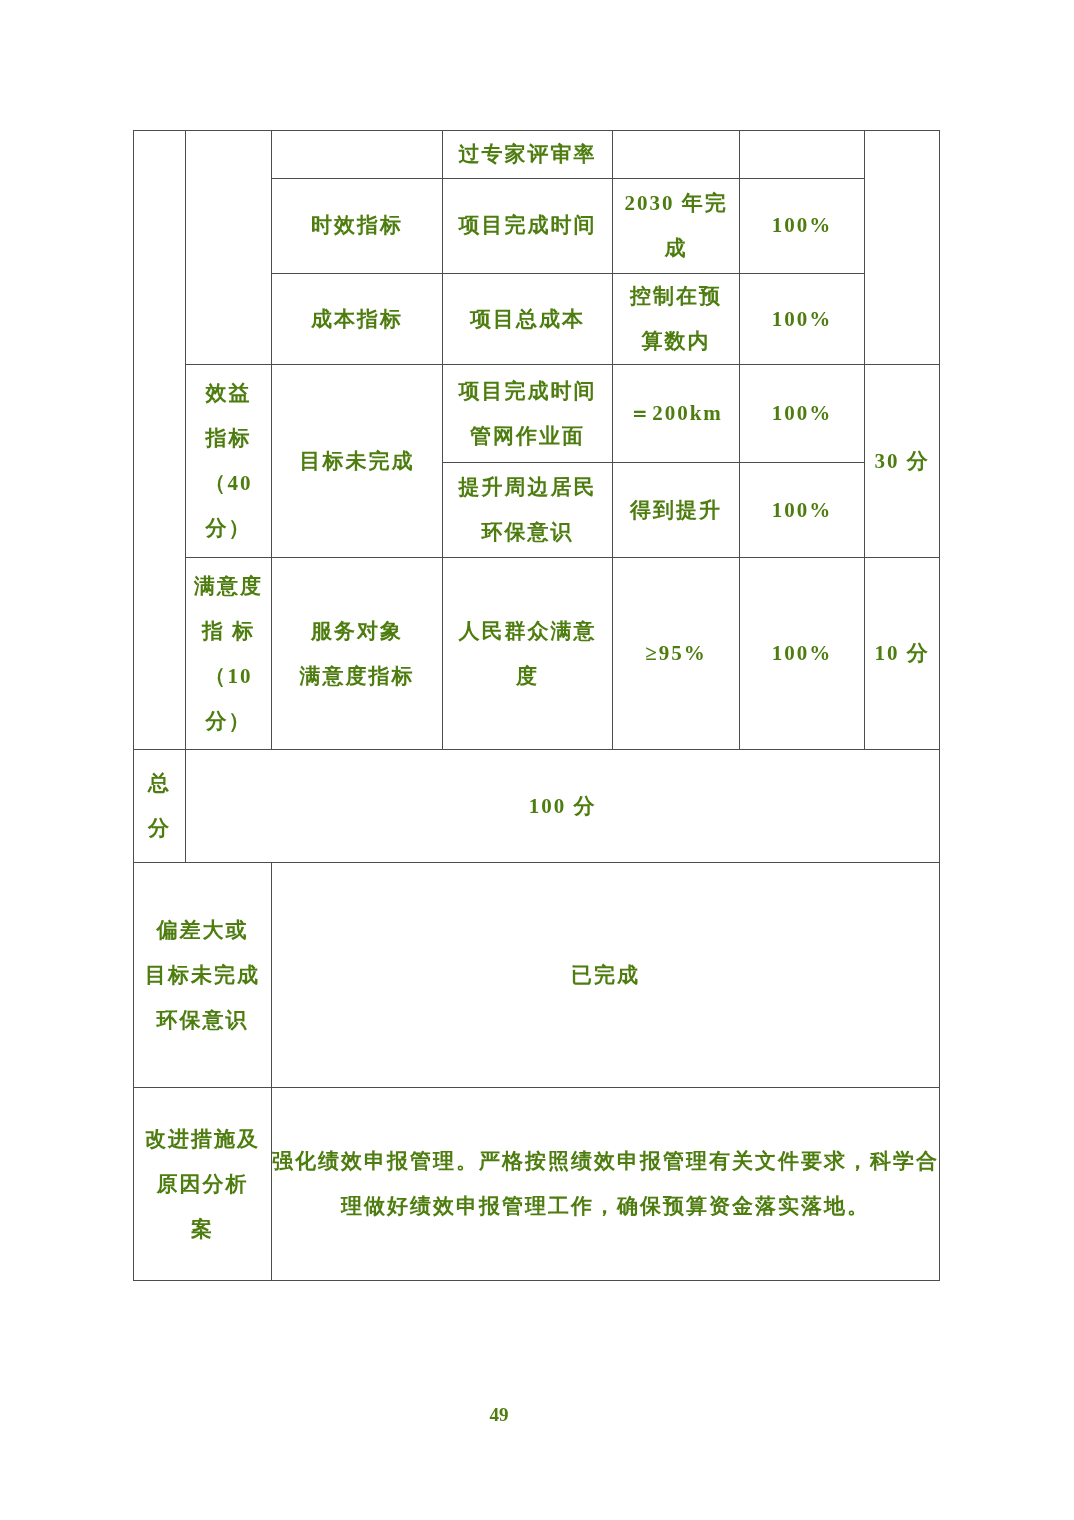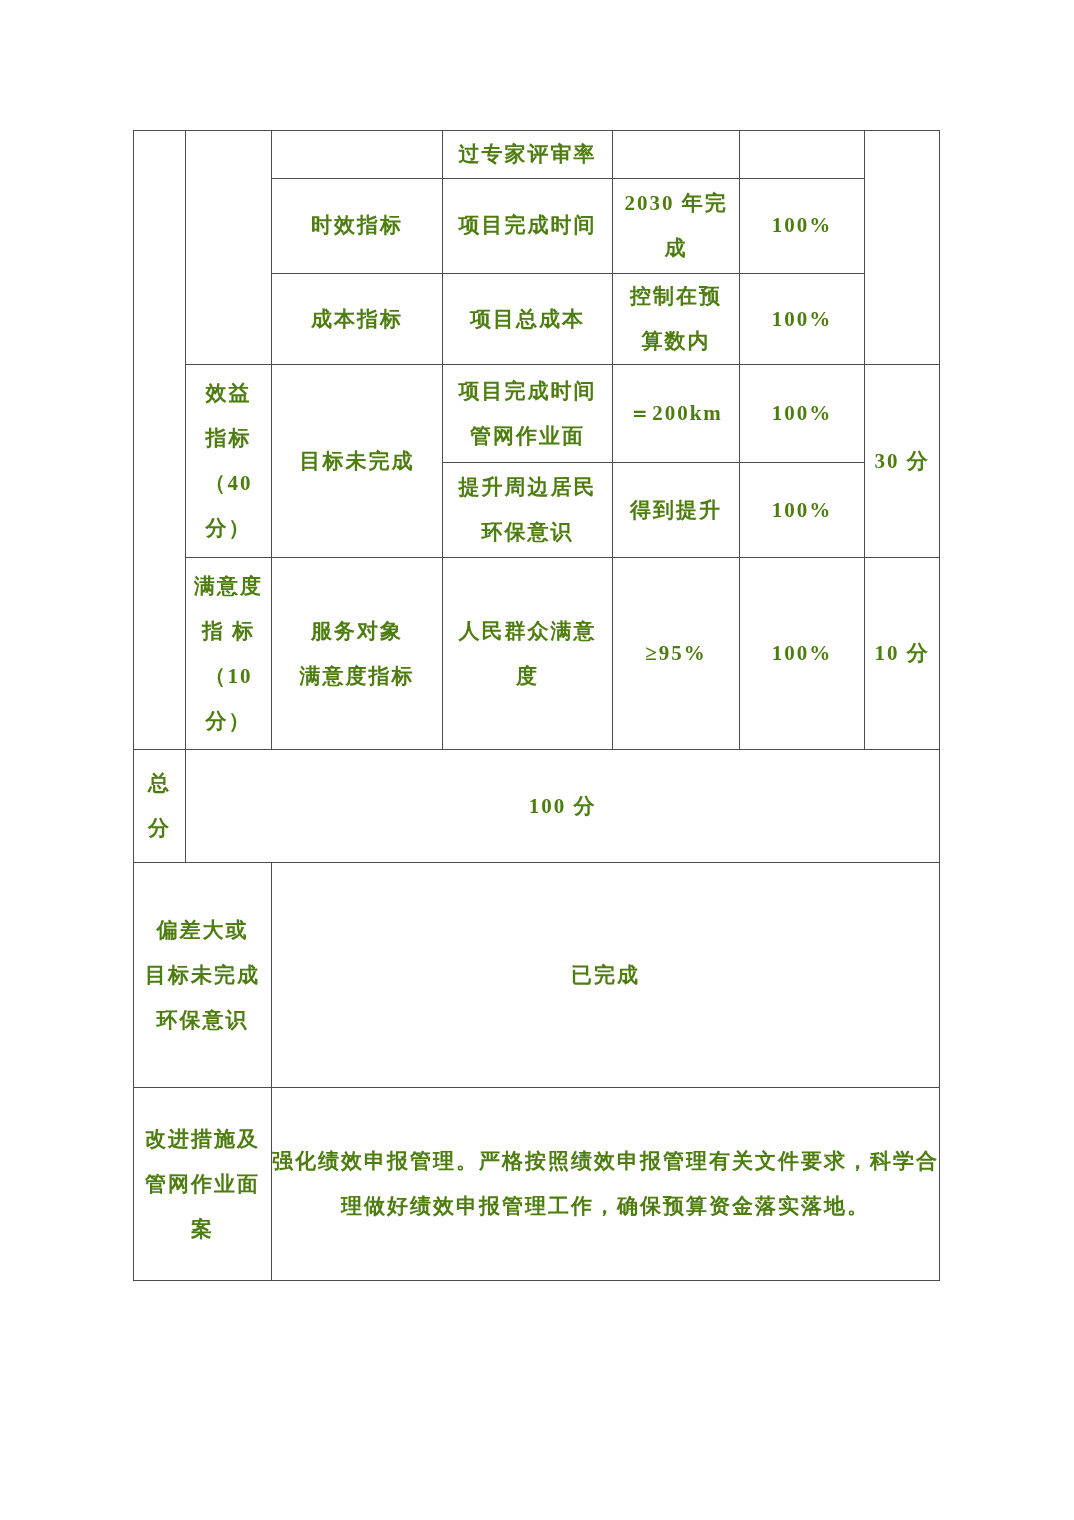--- a/index.html
+++ b/index.html
@@ -159,21 +159,22 @@
 
     <tr class="r8">
       <td colspan="2" class="tight">偏差大或
 目标未完成
 环保意识</td>
       <td colspan="5" class="leftval">已完成</td>
     </tr>
 
     <tr class="r9">
       <td colspan="2" class="tight">改进措施及
-管网作业面
+原因分析
 案</td>
       <td colspan="5" class="para">强化绩效申报管理。严格按照绩效申报管理有关文件要求，科学合理做好绩效申报管理工作，确保预算资金落实落地。</td>
     </tr>
   </tbody>
     </table>
 
+  <div class="page-number">49</div>
 
 </div>
 
 </body></html>

